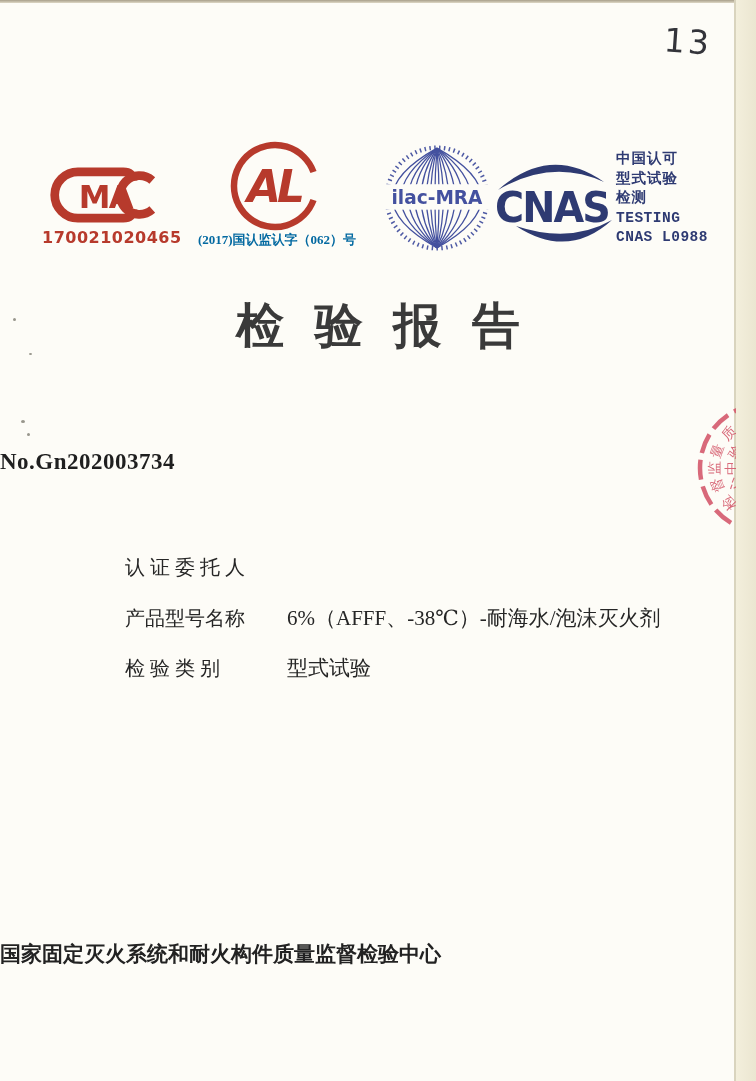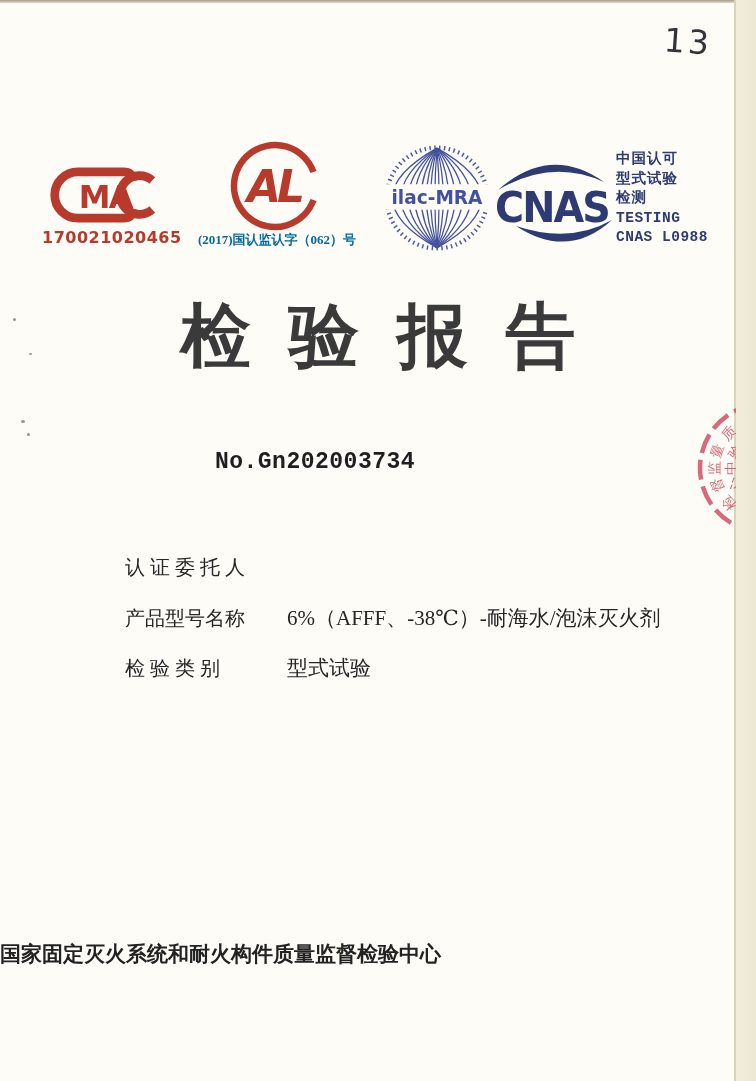--- a/index.html
+++ b/index.html
@@ -39,26 +39,26 @@
   .ilac-logo{position:absolute;left:384px;top:145px;width:106px;height:106px;}
   .cnas-logo{position:absolute;left:494px;top:156px;width:118px;height:92px;}
   .cnas-text{position:absolute;left:616px;top:150px;width:120px;color:#2e3a72;
     font-family:Liberation Mono, monospace;}
   .cnas-text p{margin:0;font-size:14.5px;font-weight:bold;line-height:19.5px;letter-spacing:1px;}
   .cnas-text p.en{letter-spacing:0.5px;}
 
   .report-title{
     position:absolute;left:0;top:300px;width:756px;text-align:center;
     font-family:"DejaVu Sans","Liberation Sans",sans-serif;
-    font-size:70px;font-weight:bold;color:#3a3a3a;
+    font-size:48px;font-weight:bold;color:#3a3a3a;
     white-space:pre;word-spacing:14px;line-height:1.05;
   }
   .report-no{
-    position:absolute;left:0;top:449px;width:630px;text-align:center;
-    font-size:23px;font-weight:bold;color:#1f1f1f;letter-spacing:0.5px;font-family:Liberation Mono, monospace;
+    position:absolute;left:0;top:449px;width:630px;text-align:left;
+    font-size:23px;font-weight:bold;color:#1f1f1f;letter-spacing:0.5px;
   }
 
   .field-row{position:absolute;left:125px;display:flex;align-items:baseline;}
   .field-row.r1{top:554px;}
   .field-row.r2{top:604px;}
   .field-row.r3{top:654px;}
   .field-label{
     width:162px;font-size:20px;color:#262626;white-space:pre;flex:none;
   }
   .field-value{font-size:21px;color:#262626;white-space:pre;}

